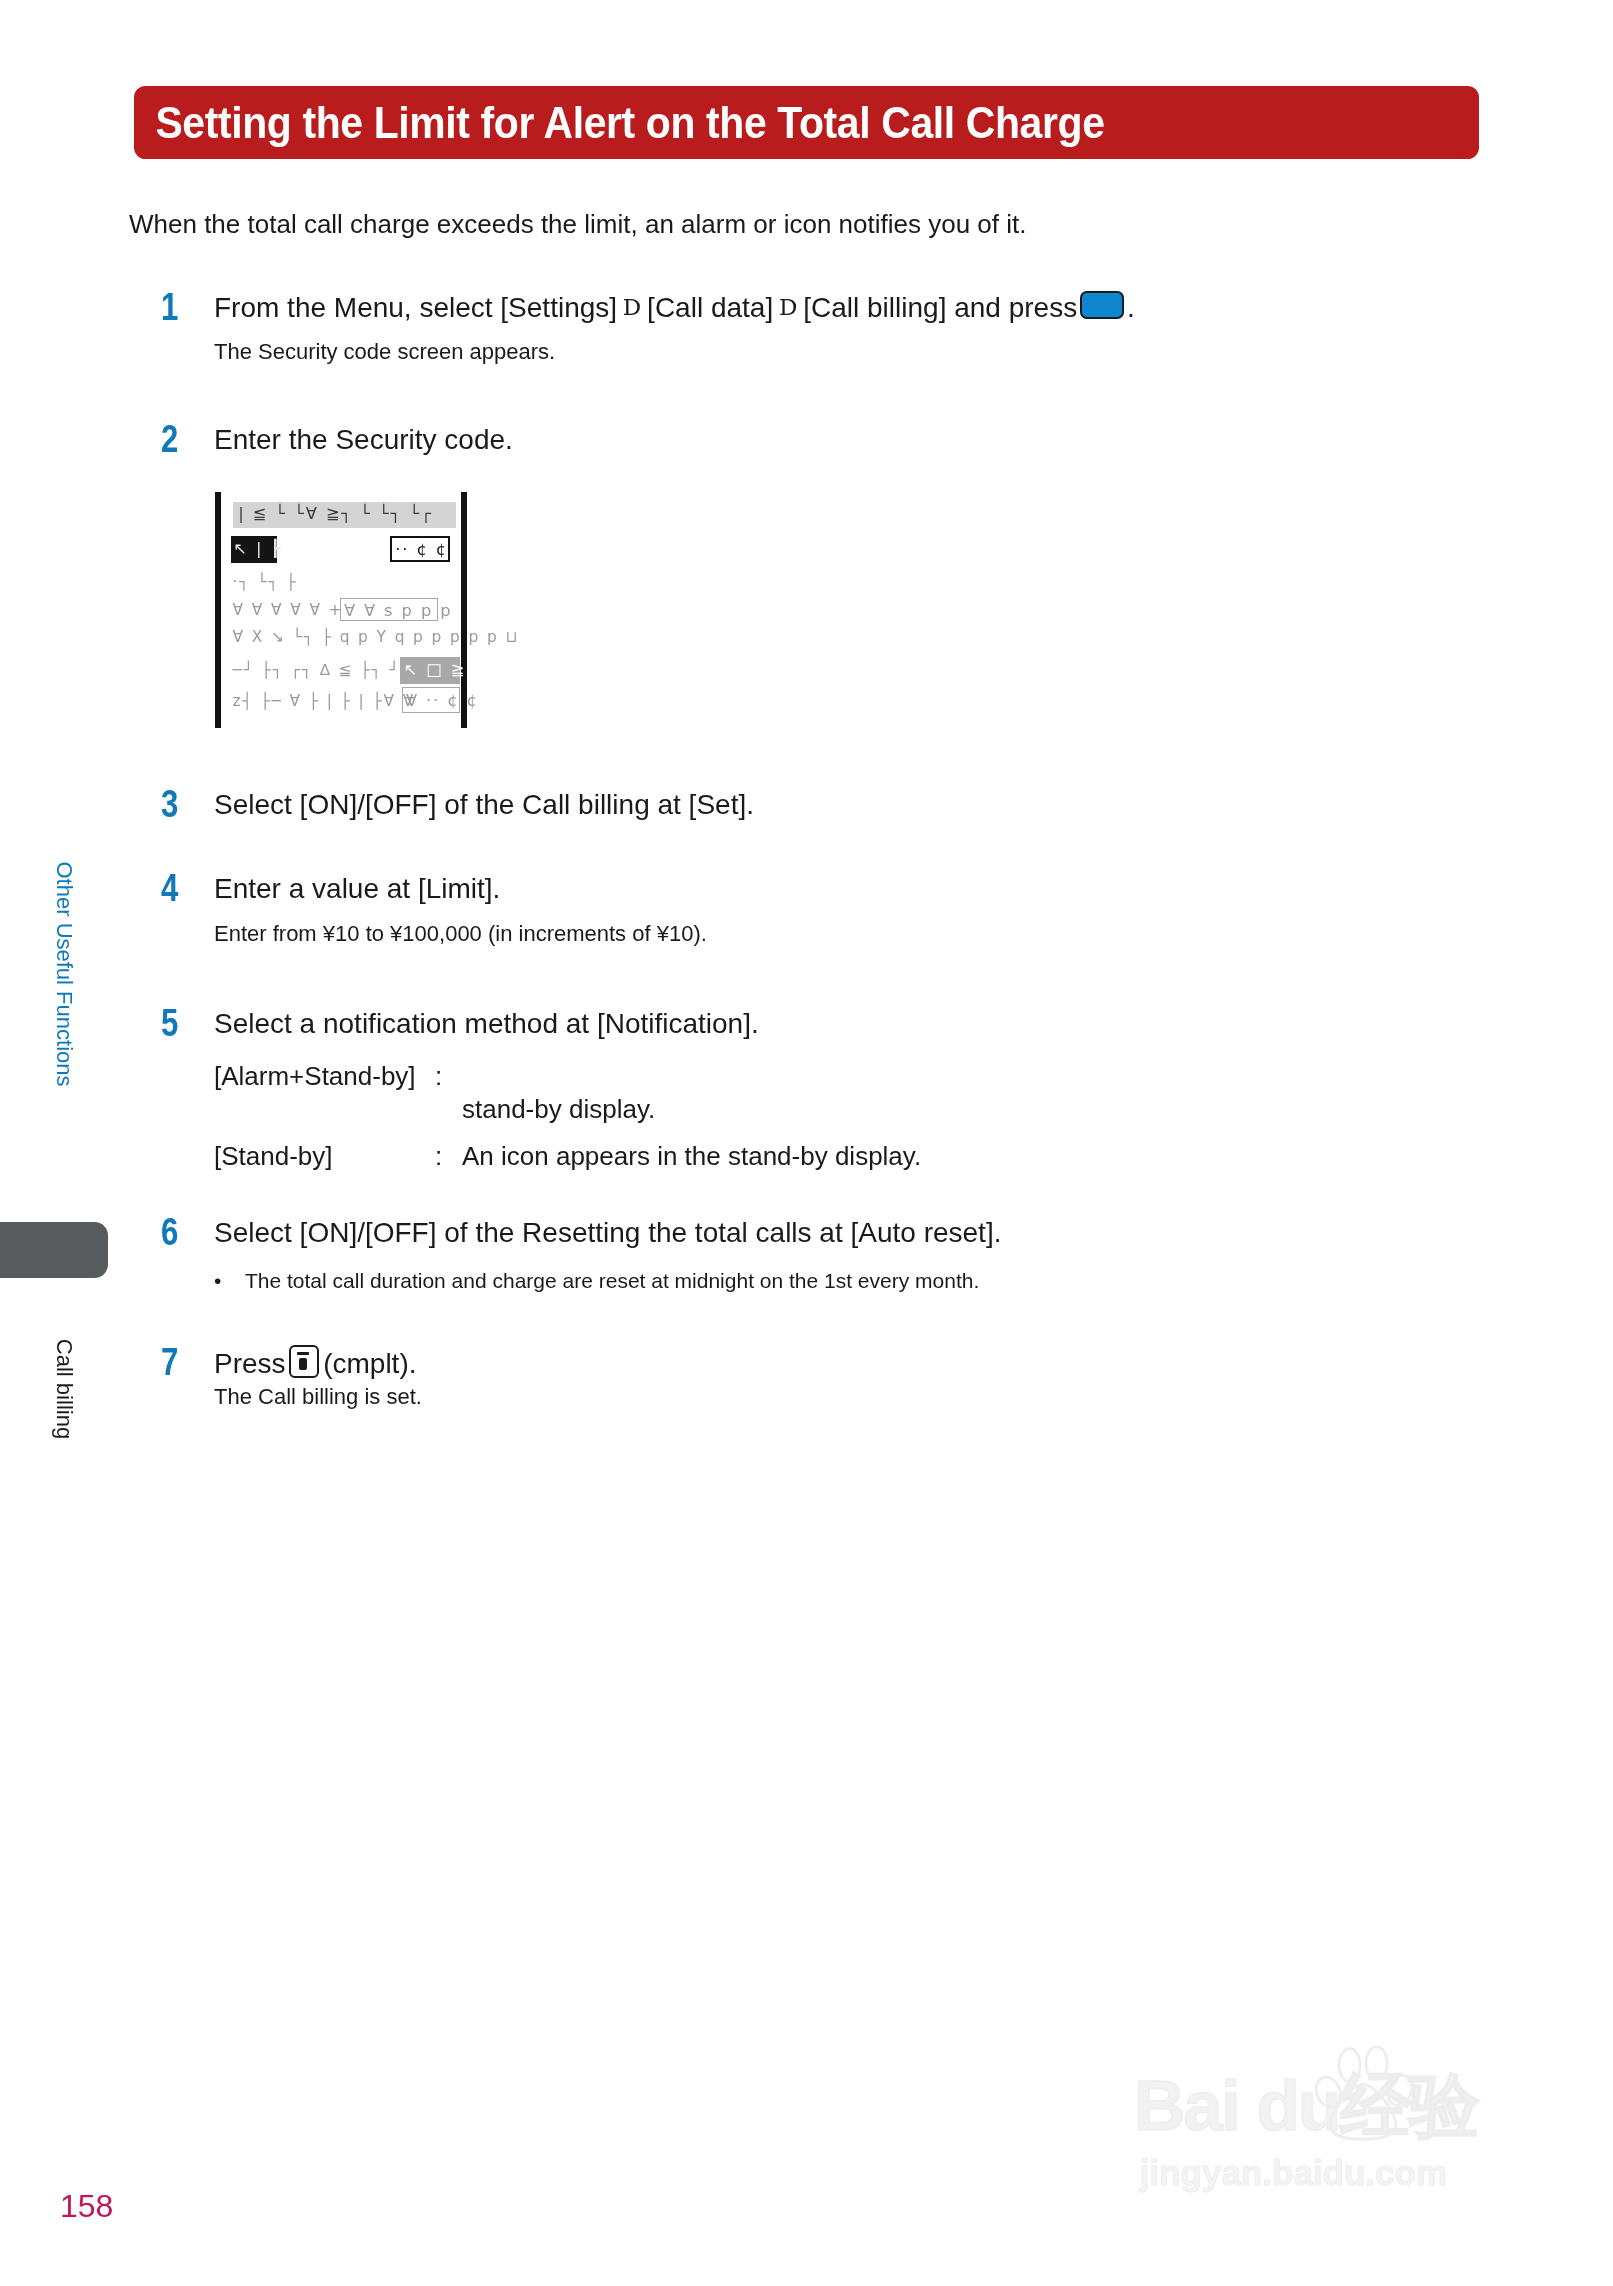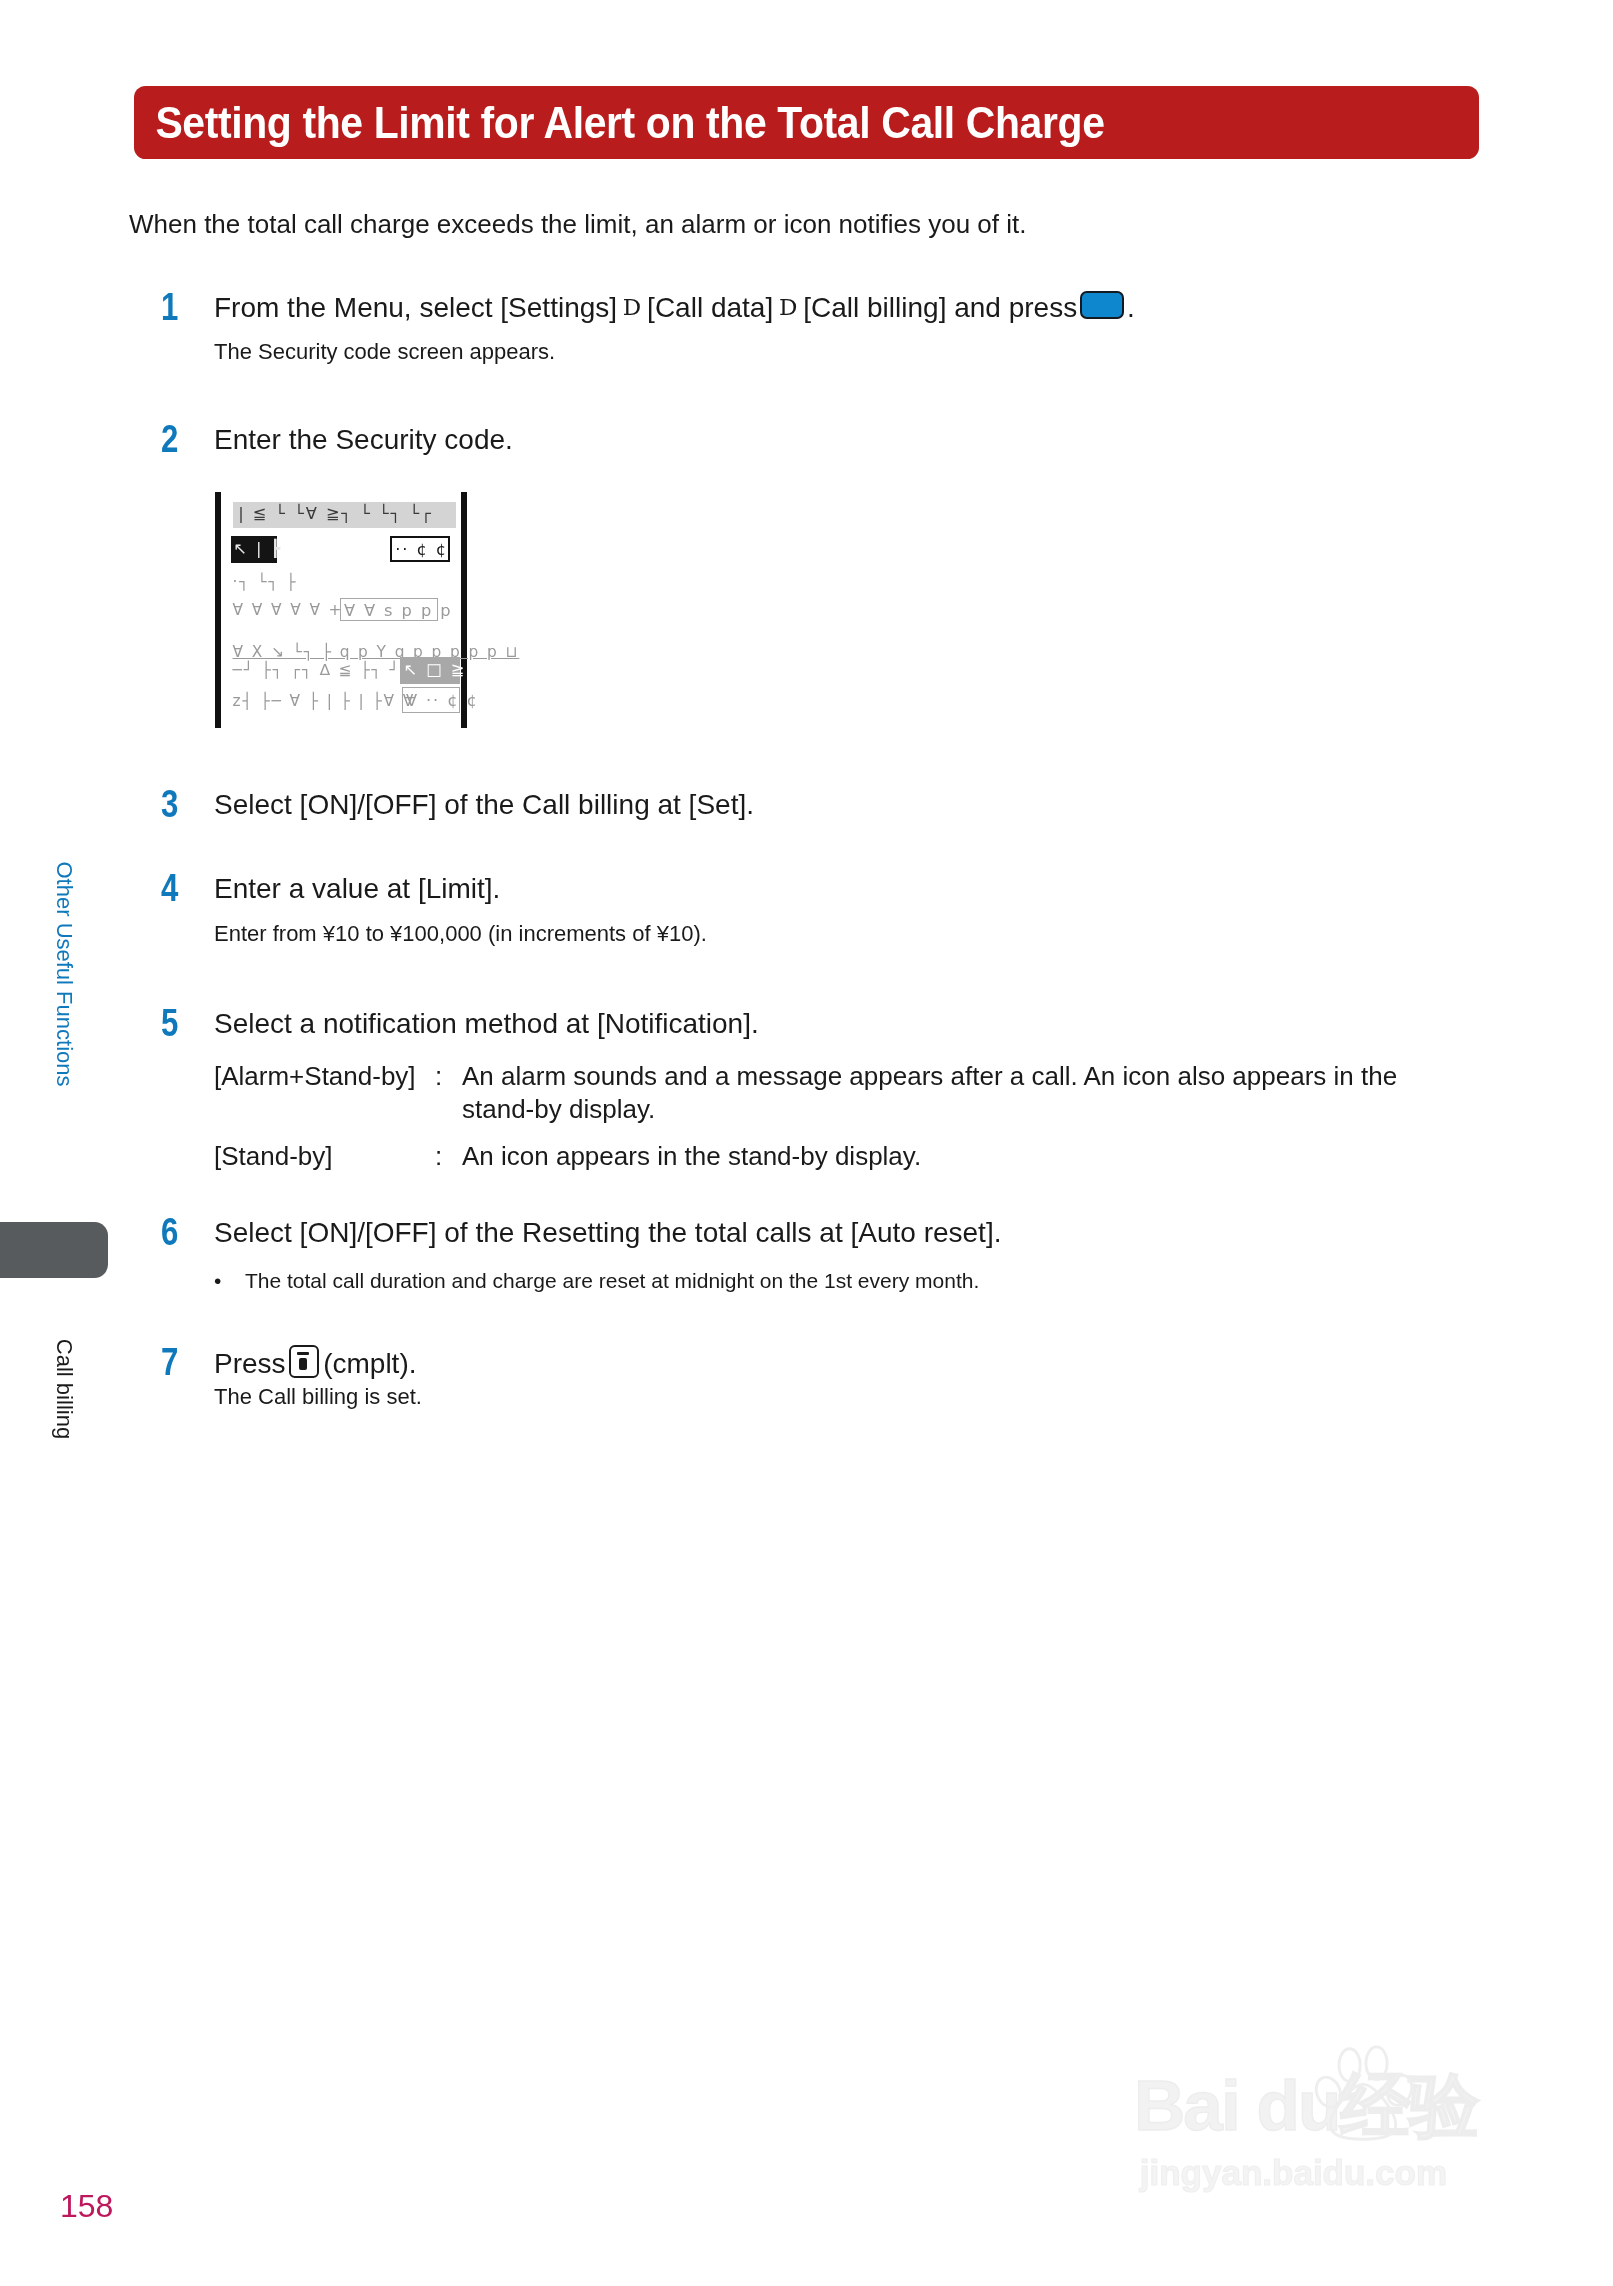--- a/index.html
+++ b/index.html
@@ -342,21 +342,21 @@
       <div class="ps-glyphline">·· ¢ ¢</div>
     </div>
 
     <div class="ps-row" style="top:81px;">·┐ └┐ ├</div>
 
     <div class="ps-row" style="top:109px;">Ɐ Ɐ Ɐ Ɐ Ɐ +</div>
     <div class="ps-box-outline" style="left:119px; top:106px; width:98px; height:23px;">
       <div class="ps-glyphline" style="left:2.9px; top:1.9px;">Ɐ Ɐ s p p p</div>
     </div>
 
-    <div class="ps-row" style="top:151px;text-decoration:underline;">Ɐ Χ ↘ └┐ ├ q p Y q p p p p p ⊔</div>
+    <div class="ps-row" style="top:136px;">Ɐ Χ ↘ └┐ ├ q p Y q p p p p p ⊔</div>
 
     <div class="ps-row" style="top:169px;">─┘ ├┐ ┌┐ ∆ ≦ ├┐ ┘ └</div>
     <div class="ps-box-fill" style="left:179px; top:165px; width:60px; height:27px;">
       <div class="ps-glyphline" style="left:3.8px; top:2.9px;">↖ □ ≧</div>
     </div>
 
     <div class="ps-row" style="top:200px;">ᴢ┤ ├─ Ɐ ├ | ├ | ├Ɐ Ɐ</div>
     <div class="ps-box-outline" style="left:181px; top:195px; width:58px; height:26px;">
       <div class="ps-glyphline" style="left:2.9px; top:2.9px;">Ɐ ·· ¢ ¢</div>
     </div>
@@ -375,21 +375,20 @@
   <div class="step-sub" style="top:51px;">Enter from ¥10 to ¥100,000 (in increments of ¥10).</div>
 </div>
 
 <div class="step" style="top:1004px;">
   <div class="step-num">5</div>
   <div class="step-head">Select a notification method at [Notification].</div>
 
   <div class="def-row" style="left:53px; top:56px; width:1287px; height:67px;">
     <span class="def-term">[Alarm+Stand-by]</span>
     <span class="def-colon">:</span>
-    <span class="def-desc">An alarm sounds and a message appears after a call. An icon also appears in the</span>
     <span class="def-desc-2">stand-by display.</span>
   </div>
 
   <div class="def-row" style="left:53px; top:136px; width:1287px; height:35px;">
     <span class="def-term">[Stand-by]</span>
     <span class="def-colon">:</span>
     <span class="def-desc">An icon appears in the stand-by display.</span>
   </div>
 </div>
 

